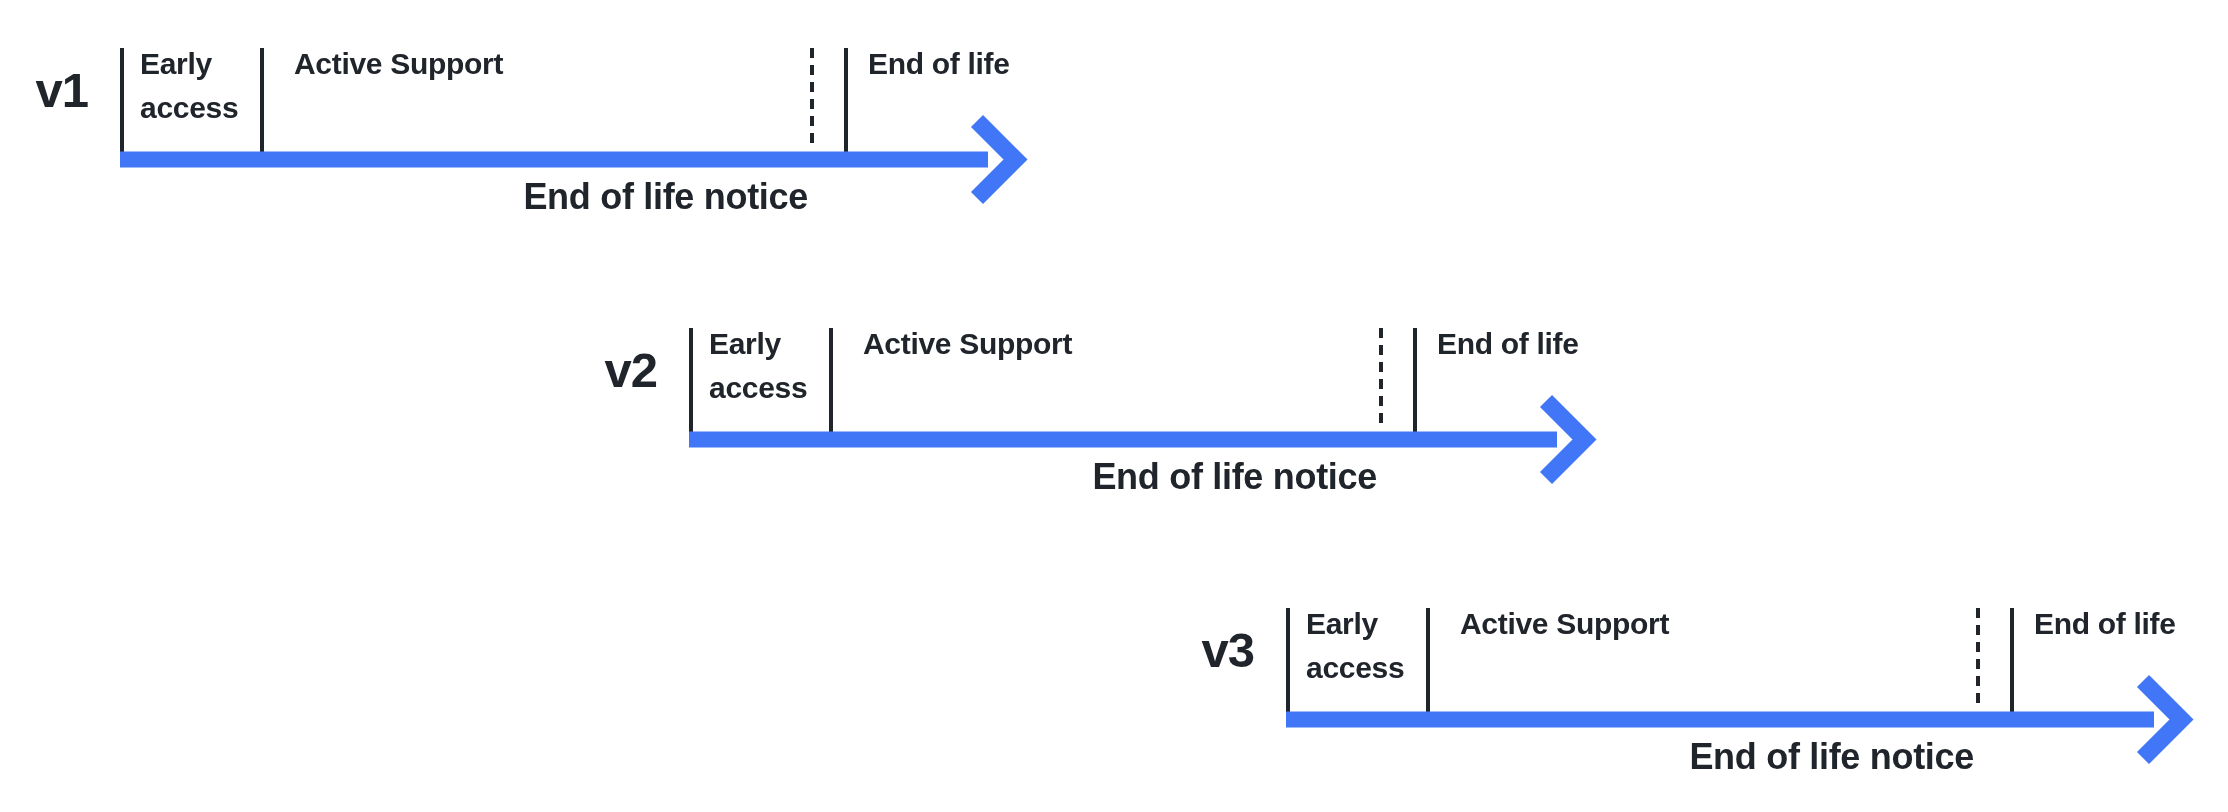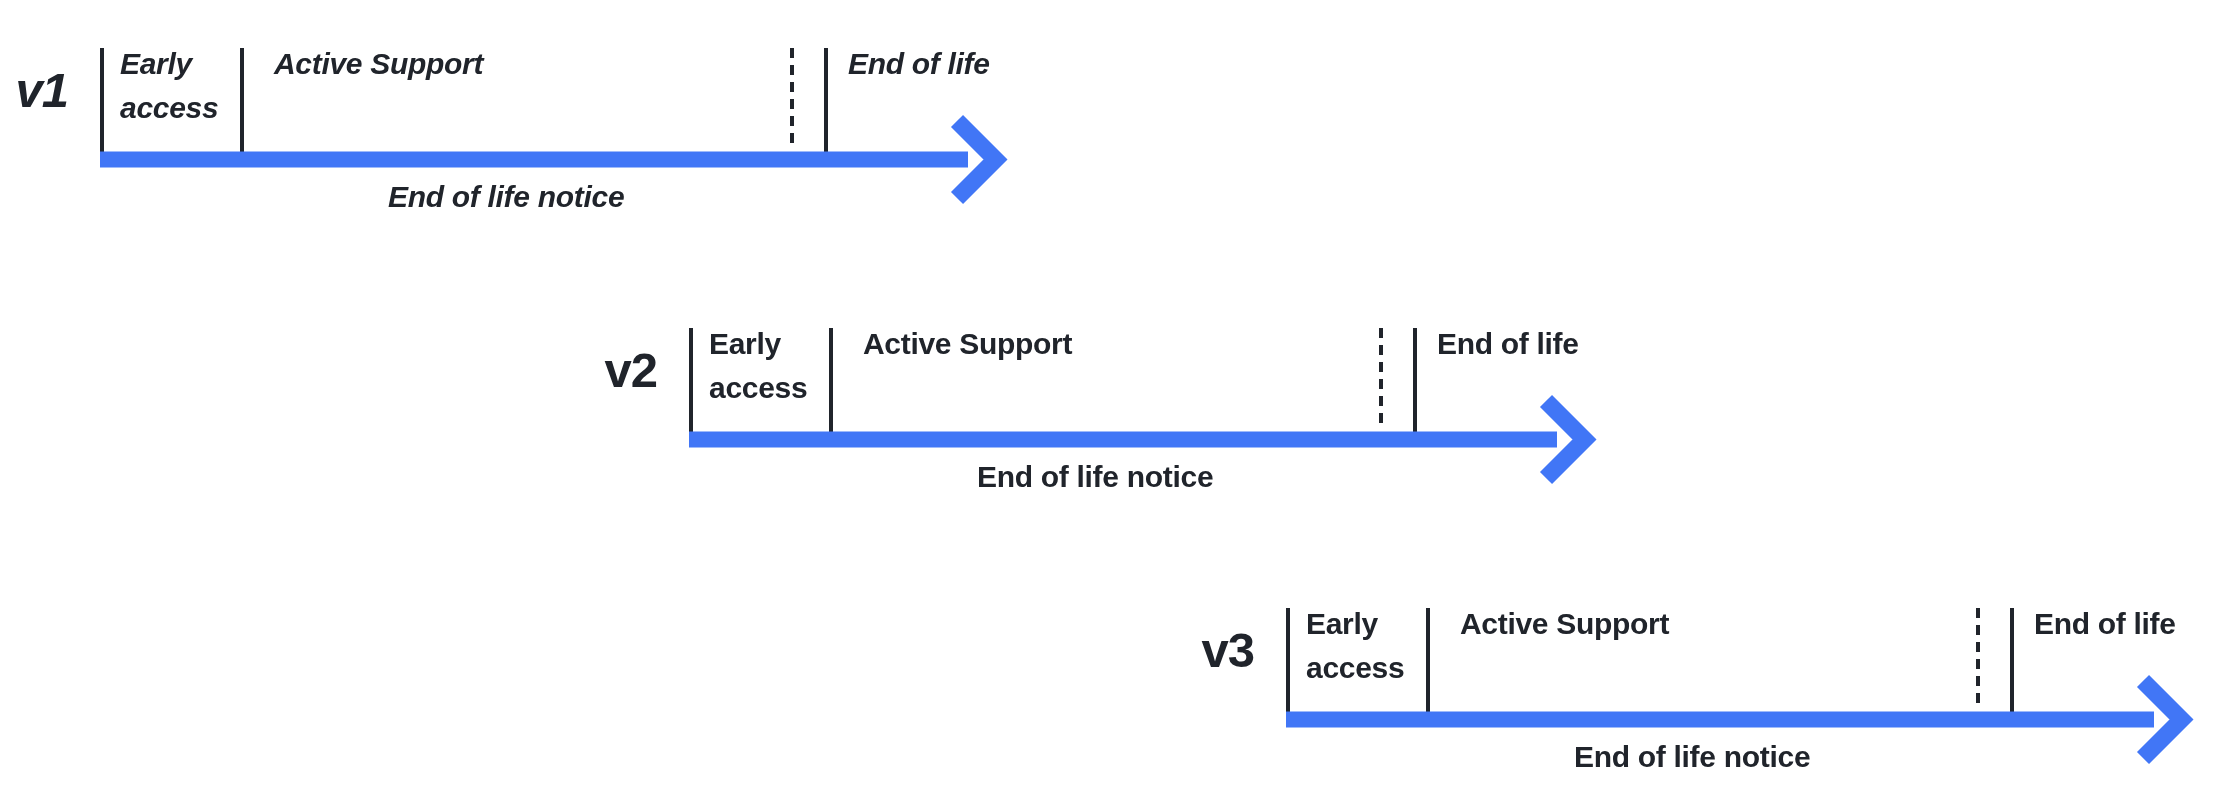--- a/index.html
+++ b/index.html
@@ -14,21 +14,21 @@
     background: var(--bg, #ffffff);
     font-family: "Liberation Sans", "DejaVu Sans", sans-serif;
     color: var(--ink, #20242B);
     overflow: hidden;
   }
   .timeline {
     position: absolute;
     width: 940px;
     height: 175px;
   }
-  .row1 { left: 100px; top: 48px; font-style: italic; }
+  .row1 { left: 120px; top: 48px; }
   .row2 { left: 689px; top: 328px; }
   .row3 { left: 1286px; top: 608px; }
 
   .version-label {
     position: absolute;
     left: -260px;
     top: 16px;
     width: 228px;
     text-align: right;
     font-size: 49px;
@@ -83,22 +83,22 @@
     width: 916px;
     height: 94px;
     display: block;
   }
 
   .notice-label {
     position: absolute;
     left: 288px;
     top: 131px;
     width: 400px;
-    text-align: left;
-    font-size: 30px;
+    text-align: right;
+    font-size: 36px;
     font-weight: 700;
     line-height: 36px;
     letter-spacing: -0.3px;
     white-space: nowrap;
     color: var(--ink, #20242B);
   }
 </style>
 </head>
 <body>
 

